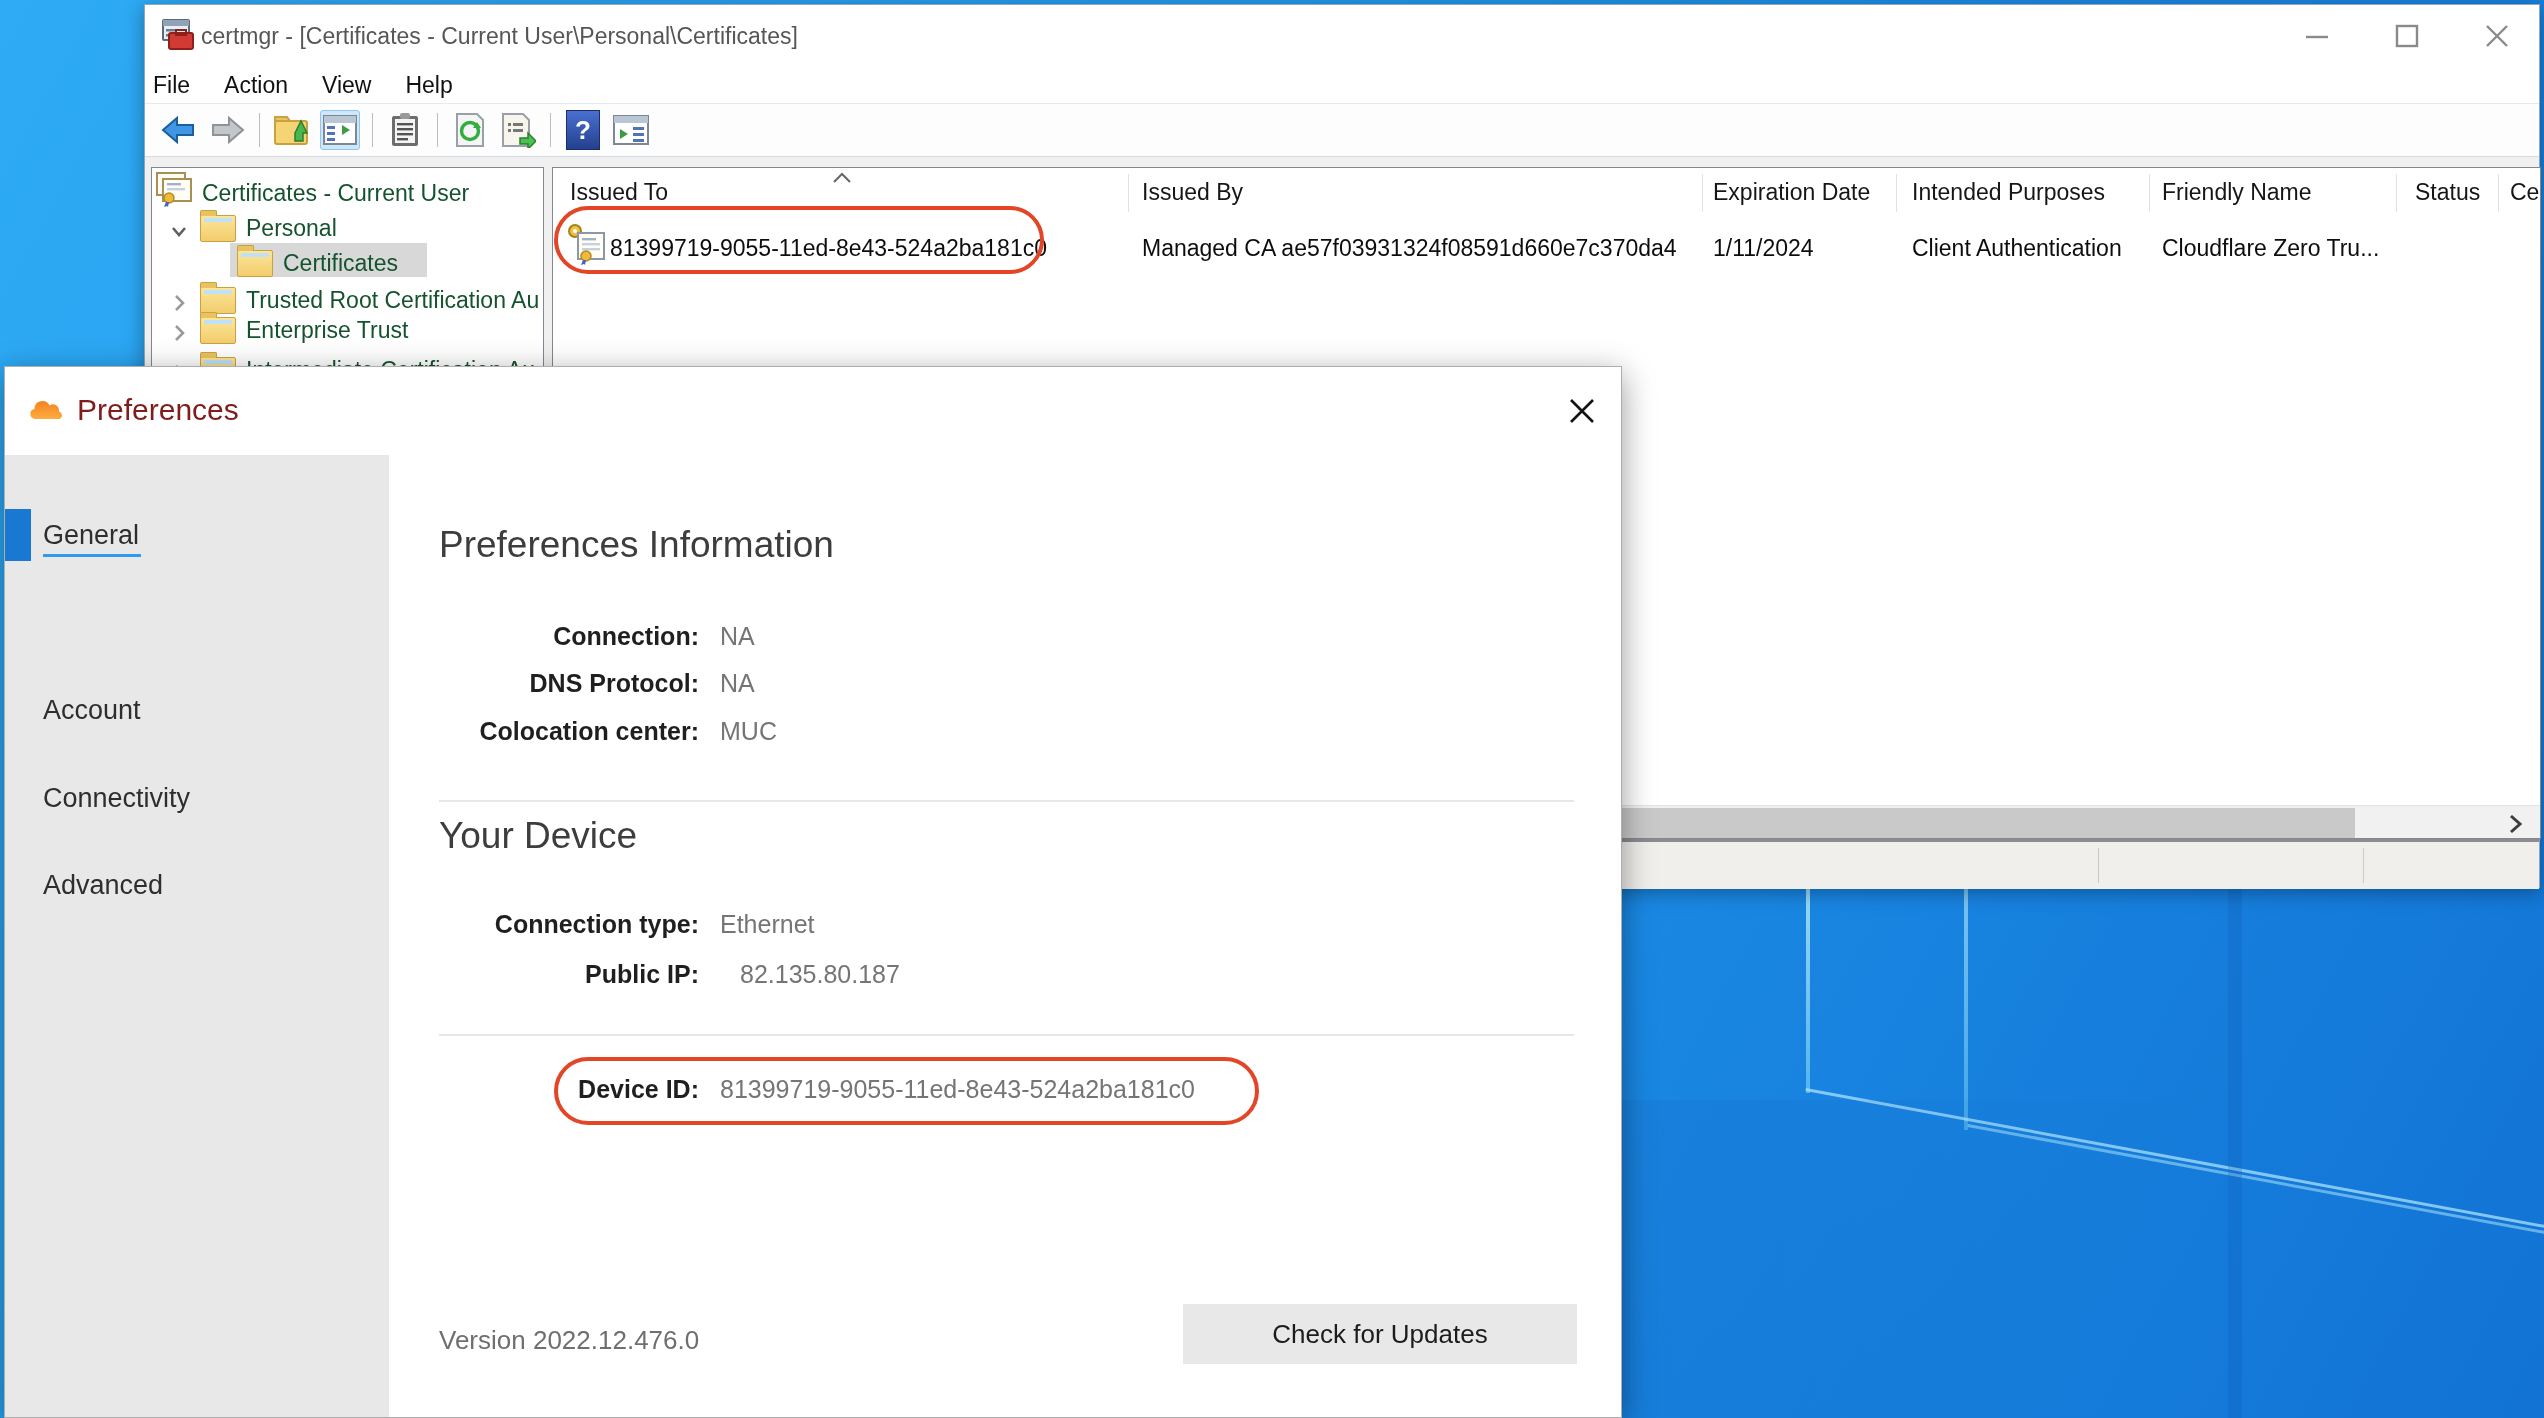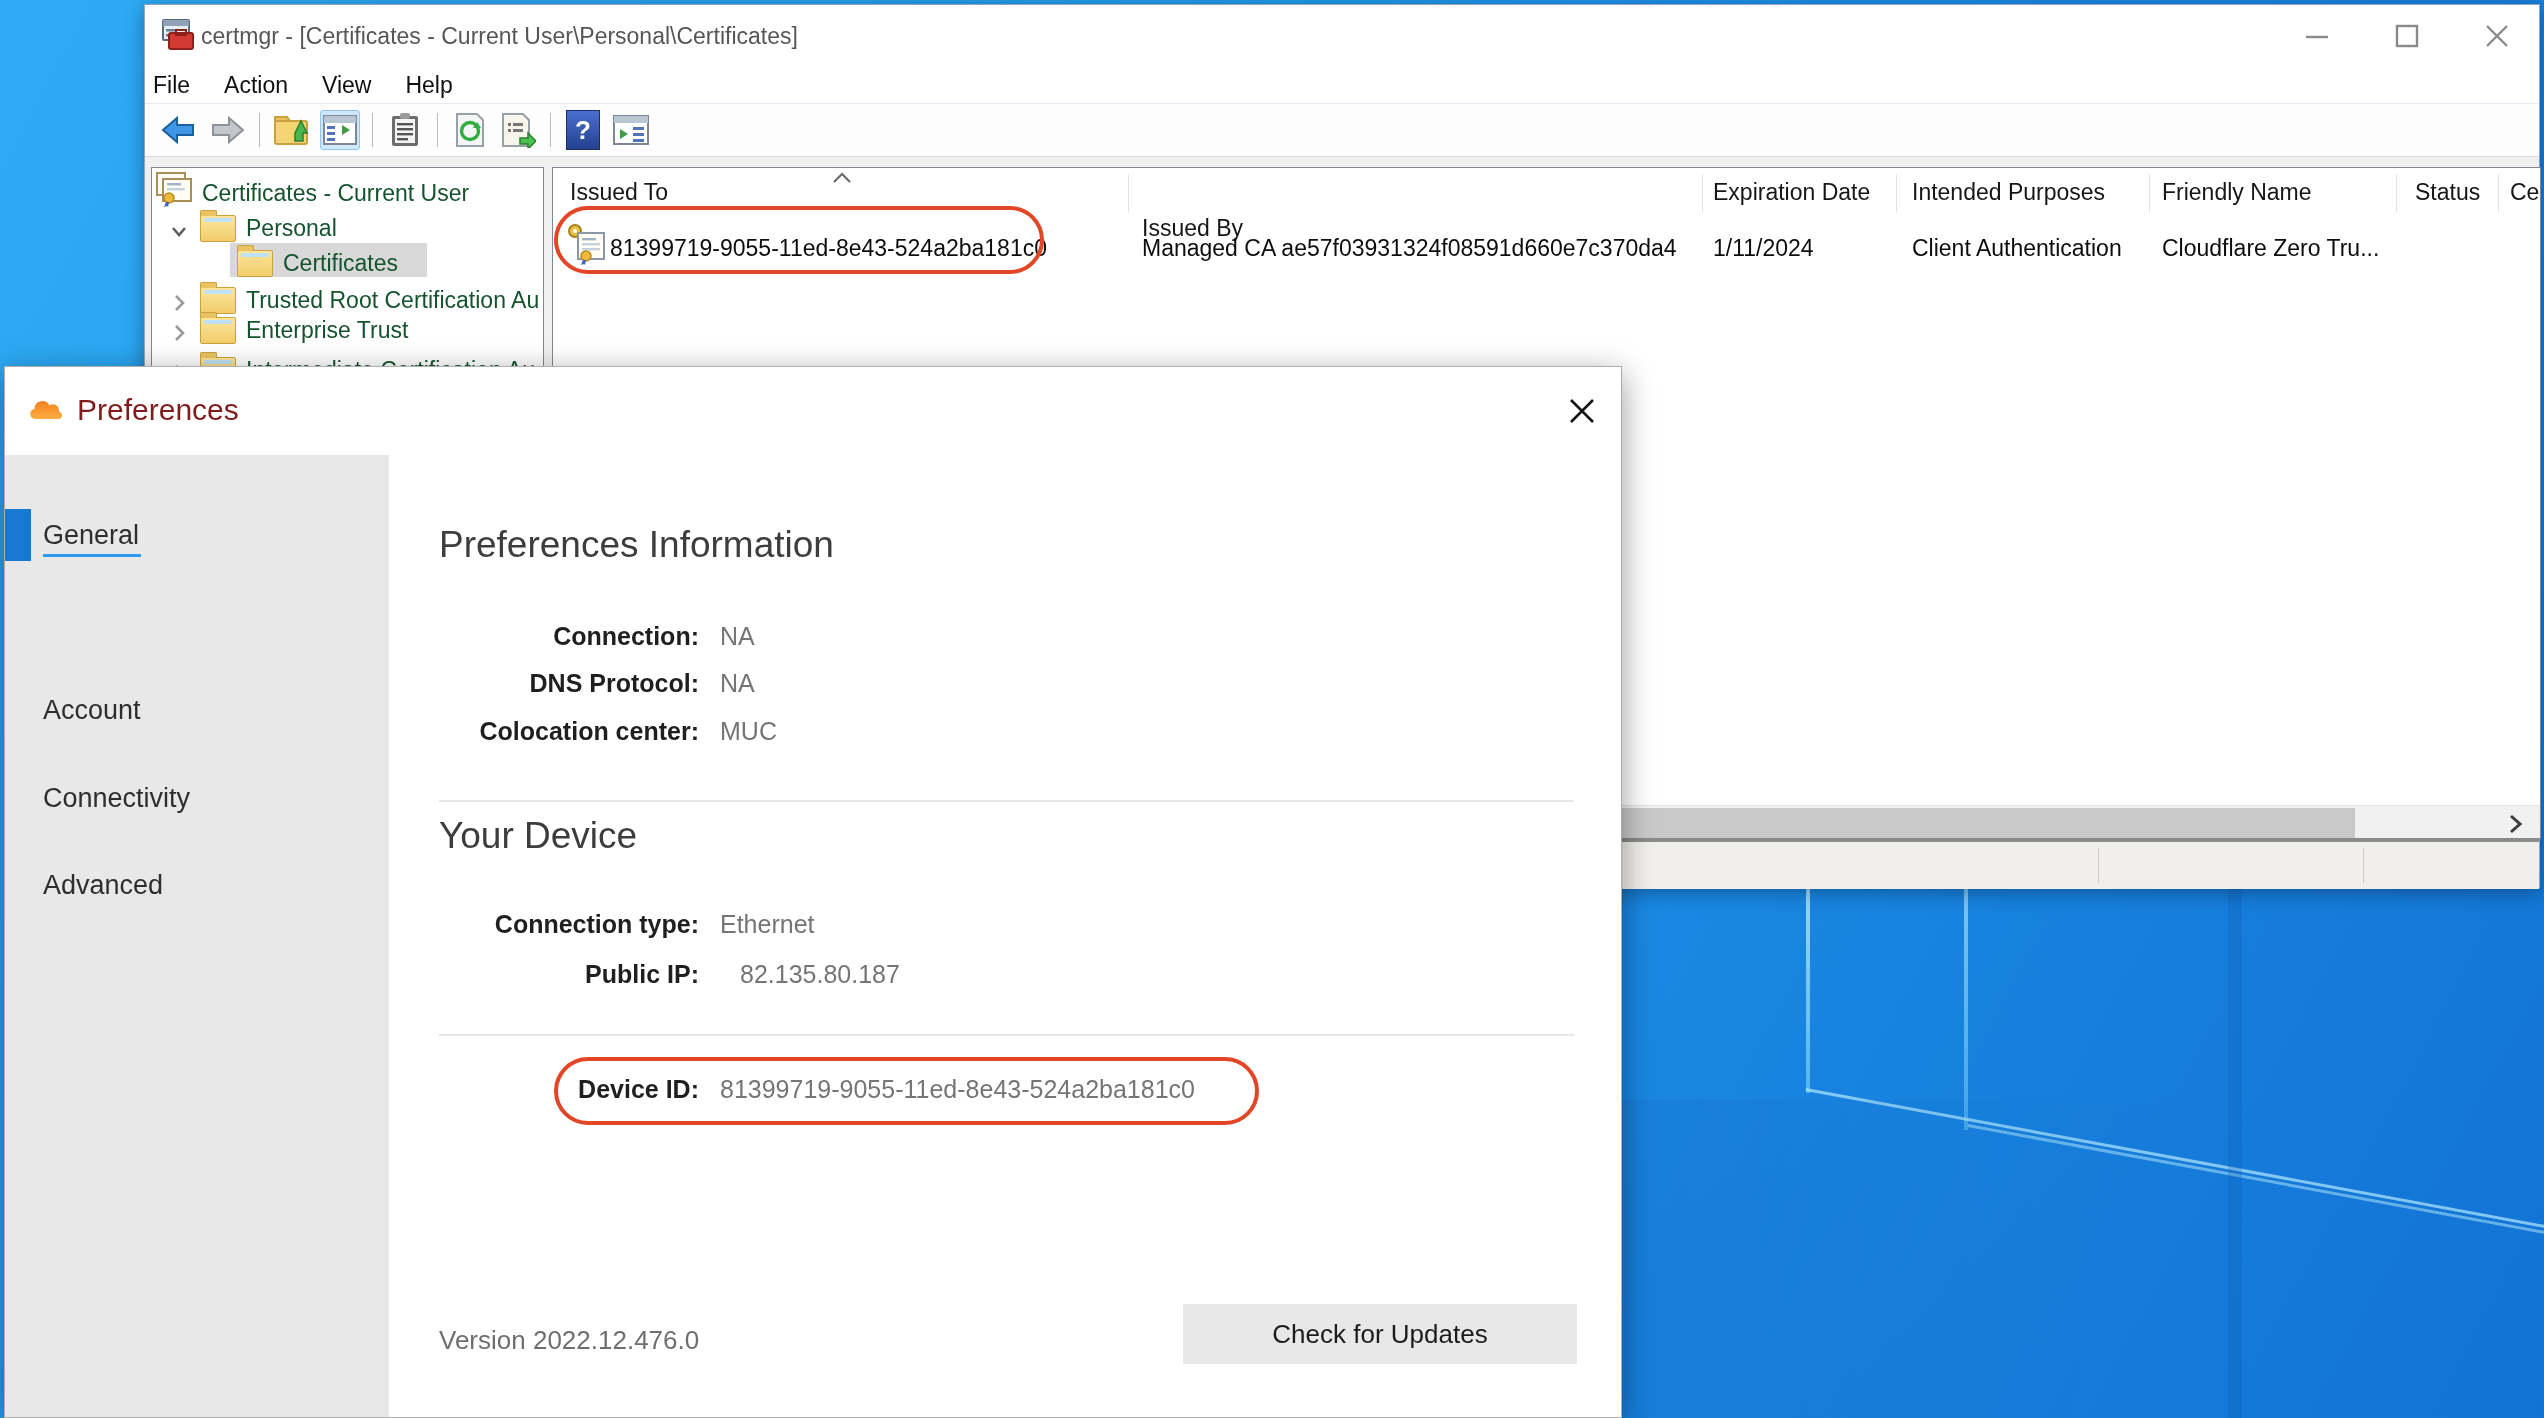--- a/index.html
+++ b/index.html
@@ -250,21 +250,21 @@
     </div>
 
     <div id="list">
       <div class="abs" style="left:277px;top:2px;">
         <svg width="24" height="16" viewBox="0 0 24 16">
             <path d="M4 12 12 4 20 12" fill="none" stroke="#666" stroke-width="2"></path>
           </svg>
       </div>
       <div class="lhead" style="left:17px;">Issued To</div>
       <div class="hsep" style="left:575px;"></div>
-      <div class="lhead" style="left:589px;margin-top:36px;">Issued By</div>
+      <div class="lhead" style="left:589px;">Issued By</div>
       <div class="hsep" style="left:1149px;"></div>
       <div class="lhead" style="left:1160px;">Expiration Date</div>
       <div class="hsep" style="left:1343px;"></div>
       <div class="lhead" style="left:1359px;">Intended Purposes</div>
       <div class="hsep" style="left:1596px;"></div>
       <div class="lhead" style="left:1609px;">Friendly Name</div>
       <div class="hsep" style="left:1843px;"></div>
       <div class="lhead" style="left:1862px;">Status</div>
       <div class="hsep" style="left:1945px;"></div>
       <div class="lhead" style="left:1957px;">Ce</div>

